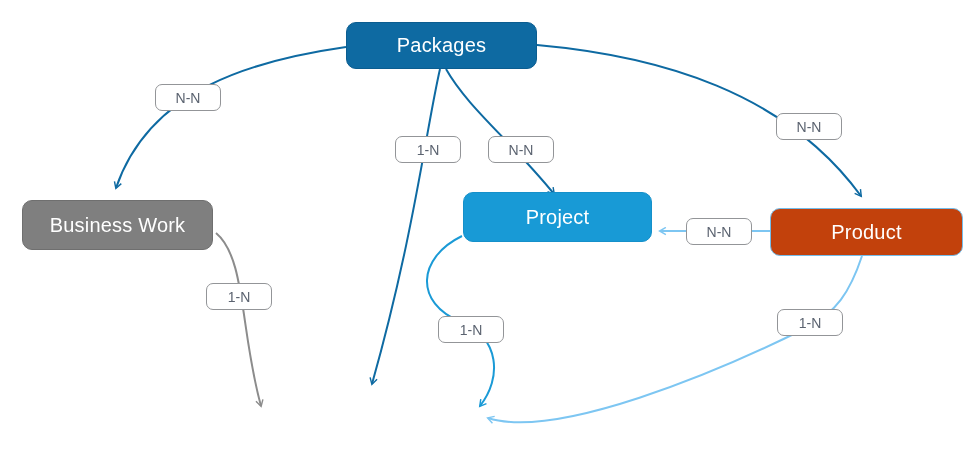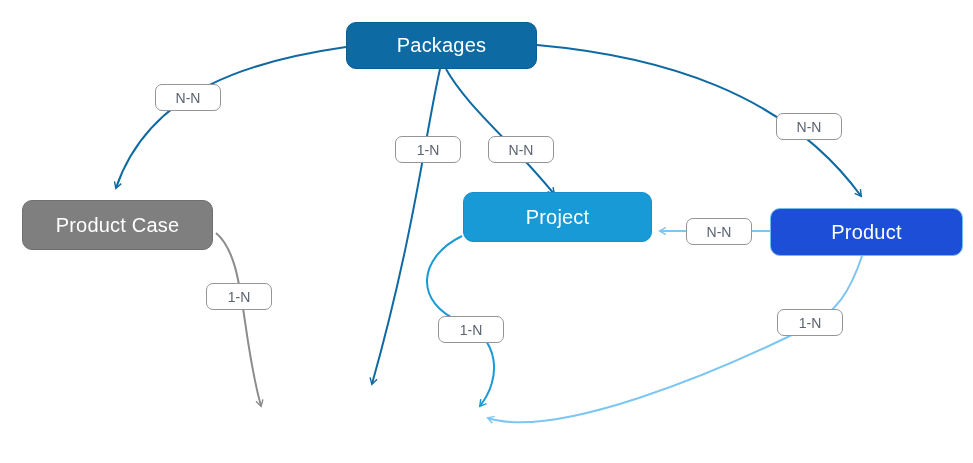--- a/index.html
+++ b/index.html
@@ -23,21 +23,21 @@
     display:flex;align-items:center;justify-content:center;
     color:#ffffff;
     font-size:20px;
     border-radius:10px;
     box-sizing:border-box;
     letter-spacing:0.2px;
   }
   .node-program{left:346px;top:22px;width:191px;height:47px;background:#0e6aa2;border:1px solid #0b5d90;}
   .node-business-case{left:22px;top:200px;width:191px;height:50px;background:#7f7f7f;border:1px solid #6f6f6f;}
   .node-project{left:463px;top:192px;width:189px;height:50px;background:#189ad6;border:1px solid #1590ca;}
-  .node-product{left:770px;top:208px;width:193px;height:48px;background:#1d4ed8;border:1px solid #74bce9;}
+  .node-product{left:770px;top:208px;width:193px;height:48px;background:#c2410c;border:1px solid #74bce9;}
   .node-work-packages{left:268px;top:389px;width:210px;height:48px;background:#c20b4e;border:1px solid #ad0944;}
 
   .edge-label{
     position:absolute;
     display:flex;align-items:center;justify-content:center;
     box-sizing:border-box;
     width:66px;height:27px;
     background:#ffffff;
     border:1.5px solid #939598;
     border-radius:7px;
@@ -81,21 +81,21 @@
     <path class="edge" d="M 770 231 L 660 231" marker-end="url(#arr-product)" stroke="#7dc6f2"></path>
     <path class="edge" d="M 216 233 C 246 258 240 330 261 406" marker-end="url(#arr-gray)" stroke="#8c8c8c"></path>
     <path class="edge" d="M 462 236 C 417 258 414 303 461 322 C 500 338 502 378 480 406" marker-end="url(#arr-project)" stroke="#1a9ad6"></path>
     <path class="edge" d="M 862 256 C 850 292 836 313 806 328 C 718 372 556 440 488 418" marker-end="url(#arr-product)" stroke="#7dc6f2"></path>
   </svg>
 
   <div class="node node-program">
     <span>Packages</span>
   </div>
   <div class="node node-business-case">
-    <span>Product Case</span>
+    <span>Business Work</span>
   </div>
   <div class="node node-project">
     <span>Project</span>
   </div>
   <div class="node node-product">
     <span>Product</span>
   </div>
 
   <div class="edge-label lbl-1">
     <span>N-N</span>

